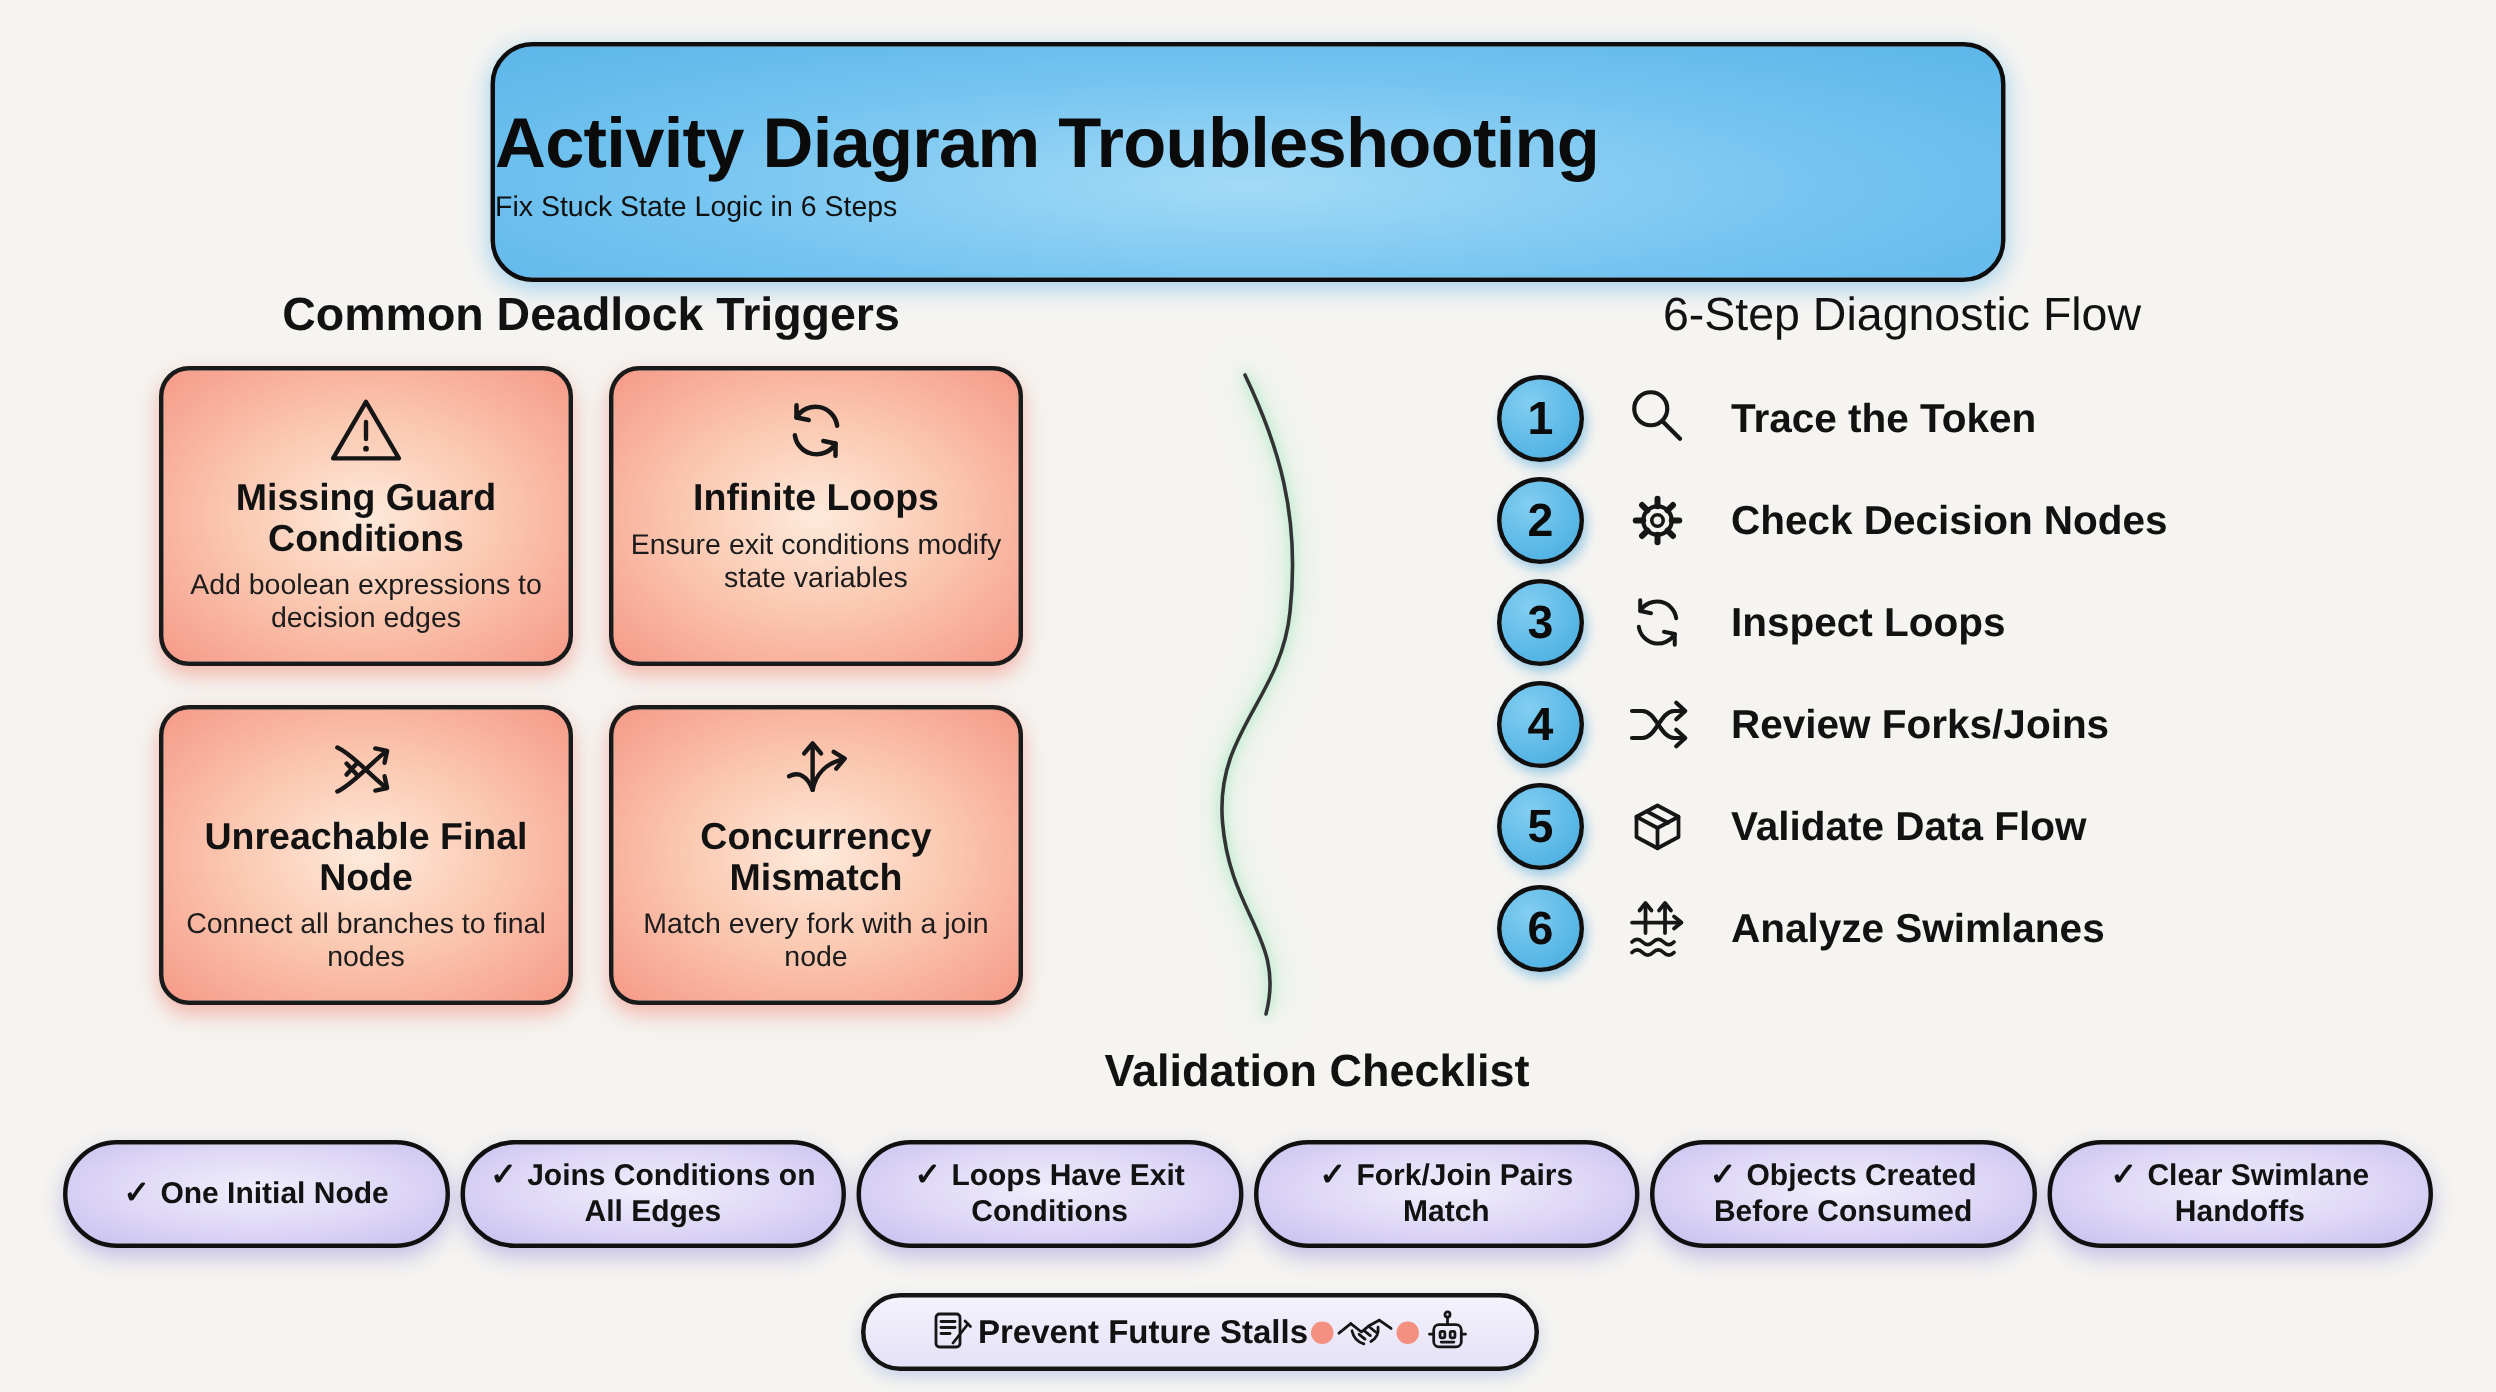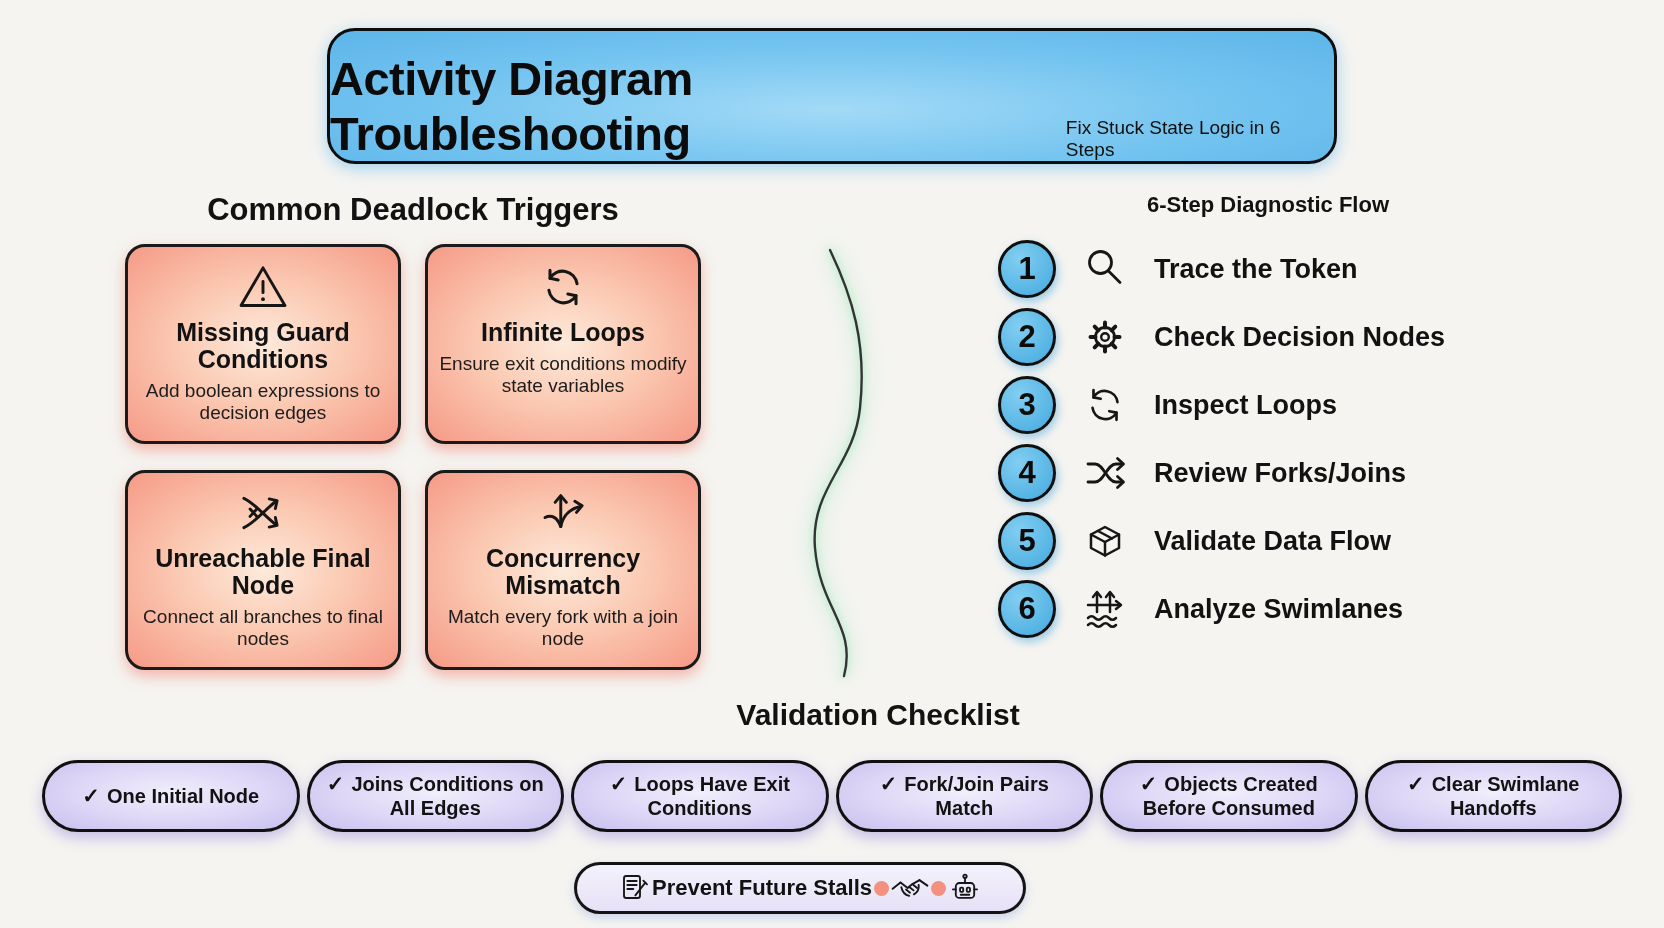--- a/index.html
+++ b/index.html
@@ -5,51 +5,51 @@
   * { margin:0; padding:0; box-sizing:border-box; }
   body { background:#e9e8e5; font-family:"Liberation Sans", sans-serif; }
   .canvas {
     position:relative; width:1664px; height:928px; margin:0 auto;
     background:#f5f4f1; overflow:hidden; color:#121212;
   }
 
   
   .title-box {
     position:absolute; left:50%; top:28px; transform:translateX(-50%);
-    width:1010px; height:136px; border:3.5px solid #0d0d0d; border-radius:28px;
+    width:1010px; height:160px; border:3.5px solid #0d0d0d; border-radius:28px;
     background:radial-gradient(ellipse at 50% 60%, #a3daf7 0%, #74c4f0 55%, #5cb5e9 100%);
     box-shadow:0 4px 16px rgba(90,180,235,.55);
-    display:flex; flex-direction:row; align-items:flex-end; justify-content:center;
+    display:flex; flex-direction:column; align-items:flex-start; justify-content:center;
   }
   .title-box h1 { font-size:47px; font-weight:800; letter-spacing:-.5px; color:#0b0b0b; }
   .title-box p { font-size:19px; font-weight:500; margin-top:6px; color:#101010; }
 
   
-  .triggers { position:absolute; left:125px; top:192px; width:576px; }
+  .triggers { position:absolute; left:106px; top:192px; width:576px; }
   .triggers h2 { text-align:center; font-size:31px; font-weight:800; margin-bottom:16px; }
   .card-grid { display:grid; grid-template-columns:1fr 1fr; column-gap:24px; row-gap:26px; }
   .card {
     height:200px; border:3px solid #1a1a1a; border-radius:20px; padding:12px 10px;
     background:radial-gradient(ellipse at 50% 50%, #fdeadb 0%, #fbc9b2 45%, #f59a87 100%);
     box-shadow:0 6px 14px rgba(242,120,100,.5);
     display:flex; flex-direction:column; align-items:center; text-align:center;
   }
   .card-icon { height:56px; display:flex; align-items:center; justify-content:center; }
   .card h3 { font-size:25px; font-weight:800; line-height:1.08; margin-top:4px; }
   .card p { font-size:19px; line-height:1.18; margin-top:7px; color:#1c1c1c; }
 
   
   .divider {
     position:absolute; left:758px; top:248px;
     filter:drop-shadow(0 0 4px rgba(120,225,160,.95)) drop-shadow(0 0 11px rgba(150,232,180,.75));
   }
 
   
   .diagnostics { position:absolute; left:962px; top:192px; width:612px; }
-  .diagnostics h2 { text-align:center; font-size:22px; font-weight:700; margin-bottom:22px; }
+  .diagnostics h2 { text-align:center; font-size:31px; font-weight:400; margin-bottom:22px; }
   .step { display:flex; align-items:center; height:58px; margin-bottom:10px; margin-left:36px; }
   .step-num {
     width:58px; height:58px; border-radius:50%; border:3px solid #0f0f0f; flex:0 0 58px;
     background:radial-gradient(circle at 35% 30%, #82cef1, #43aadf);
     box-shadow:2px 4px 8px rgba(80,170,220,.55);
     display:flex; align-items:center; justify-content:center;
     font-size:31px; font-weight:800; color:#0b0b0b;
   }
   .step-icon { width:50px; height:50px; margin-left:24px; flex:0 0 50px;
     display:flex; align-items:center; justify-content:center; }

